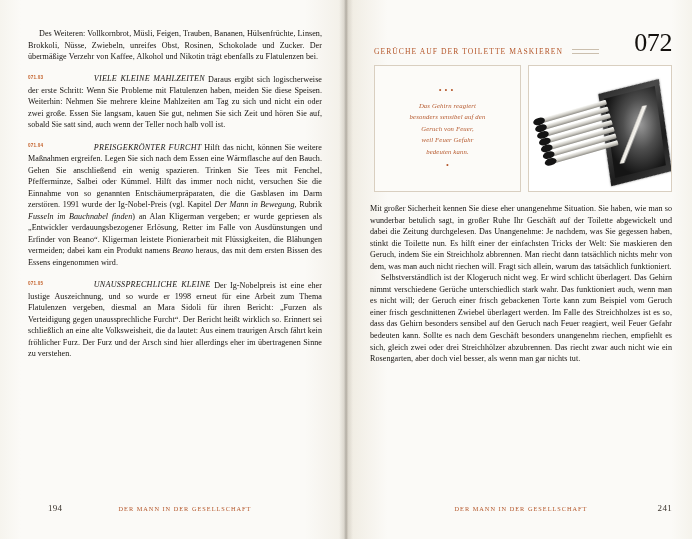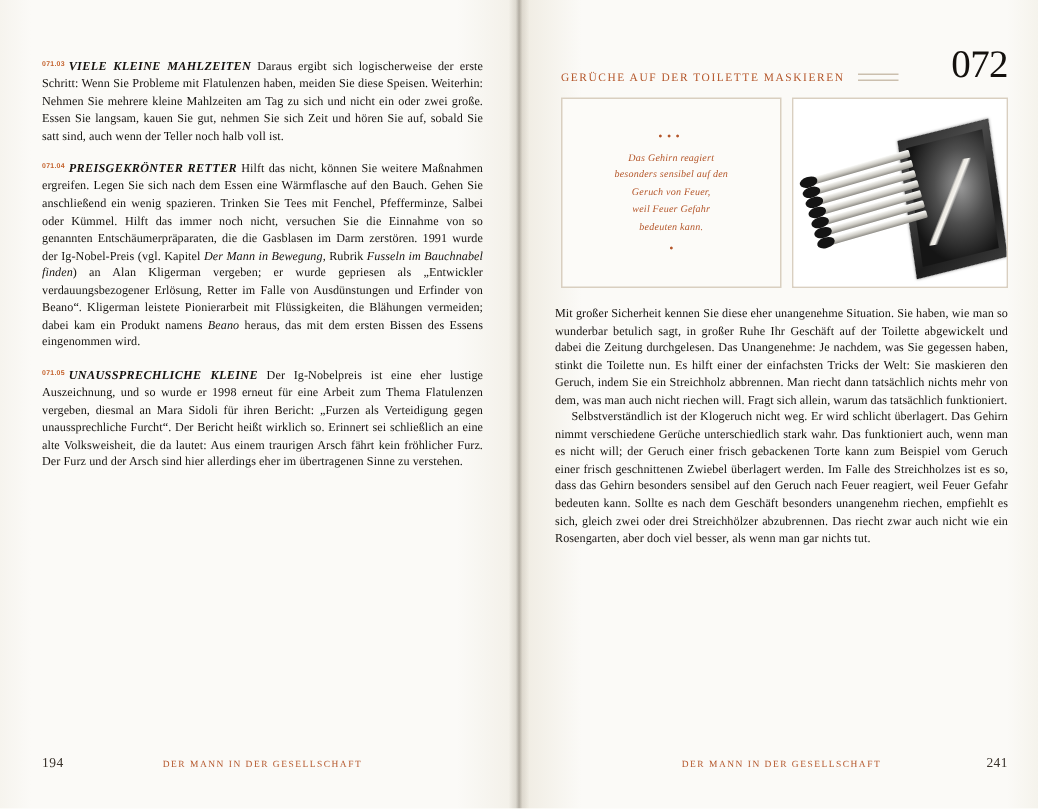--- a/index.html
+++ b/index.html
@@ -75,22 +75,23 @@
     font-size: 4.6px;
     letter-spacing: 0.2px;
     color: #c4622c;
     vertical-align: 2.6px;
     margin-right: 2.5px;
     font-family: "Liberation Sans", sans-serif;
     font-weight: bold;
   }
   .entry-title {
     font-style: italic;
-    font-weight: bold;
+    font-weight: normal;
     letter-spacing: 0.25px;
+    margin-left: 48px;
   }
   em { }
 
   
   .chapter-head {
     display: flex;
     align-items: flex-end;
     gap: 0px;
     margin: 4px 0 0 4px;
     height: 28px;
@@ -236,21 +237,21 @@
 
   
   .footer {
     position: absolute;
     left: 0;
     right: 0;
     bottom: 26px;
     display: flex;
     align-items: baseline;
   }
-  .page.left .footer { padding: 0 24px 0 28px; }
+  .page.left .footer { padding: 0 24px 0 28px; margin-left: 20px; }
   .page.right .footer { padding: 0 20px 0 24px; }
 
   .folio {
     font-size: 9px;
     color: #3a332c;
     letter-spacing: 0.3px;
     width: 30px;
   }
   .folio.right-align { text-align: right; }
   .running-head {
@@ -262,28 +263,29 @@
     white-space: nowrap;
   }
 </style>
 </head>
 <body>
 
 <div class="spread">
 
   <div class="page left">
 
+    <p class="body-text indent">Des Weiteren: Vollkornbrot, Müsli, Feigen, Trauben, Bananen, Hülsenfrüchte, Linsen, Brokkoli, Nüsse, Zwiebeln, unreifes Obst, Rosinen, Schokolade und Zucker. Der übermäßige Verzehr von Kaffee, Alkohol und Nikotin trägt ebenfalls zu Flatulenzen bei.</p>
 
     <p class="body-text" style="margin-top:9px;">
       <span class="entry-num">071.03</span><span class="entry-title">VIELE KLEINE MAHLZEITEN</span>
       <span>Daraus ergibt sich logischerweise der erste Schritt: Wenn Sie Probleme mit Flatulenzen haben, meiden Sie diese Speisen. Weiterhin: Nehmen Sie mehrere kleine Mahlzeiten am Tag zu sich und nicht ein oder zwei große. Essen Sie langsam, kauen Sie gut, nehmen Sie sich Zeit und hören Sie auf, sobald Sie satt sind, auch wenn der Teller noch halb voll ist.</span>
     </p>
 
     <p class="body-text" style="margin-top:9px;">
-      <span class="entry-num">071.04</span><span class="entry-title">PREISGEKRÖNTER RETTER</span>
+      <span class="entry-num">071.04</span><span class="entry-title">PREISGEKRÖNTER FURCHT</span>
       <span>Hilft das nicht, können Sie weitere Maßnahmen ergreifen. Legen Sie sich nach dem Essen eine Wärmflasche auf den Bauch. Gehen Sie anschließend ein wenig spazieren. Trinken Sie Tees mit Fenchel, Pfefferminze, Salbei oder Kümmel. Hilft das immer noch nicht, versuchen Sie die Einnahme von so genannten Entschäumerpräparaten, die die Gasblasen im Darm zerstören. 1991 wurde der Ig-Nobel-Preis (vgl. Kapitel </span><em>Der Mann in Bewegung</em><span>, Rubrik </span><em>Fusseln im Bauchnabel finden</em><span>) an Alan Kligerman vergeben; er wurde gepriesen als „Entwickler verdauungsbezogener Erlösung, Retter im Falle von Ausdünstungen und Erfinder von Beano“. Kligerman leistete Pionierarbeit mit Flüssigkeiten, die Blähungen vermeiden; dabei kam ein Produkt namens </span><em>Beano</em><span> heraus, das mit dem ersten Bissen des Essens eingenommen wird.</span>
     </p>
 
     <p class="body-text" style="margin-top:9px;">
       <span class="entry-num">071.05</span><span class="entry-title">UNAUSSPRECHLICHE KLEINE</span>
       <span>Der Ig-Nobelpreis ist eine eher lustige Auszeichnung, und so wurde er 1998 erneut für eine Arbeit zum Thema Flatulenzen vergeben, diesmal an Mara Sidoli für ihren Bericht: „Furzen als Verteidigung gegen unaussprechliche Furcht“. Der Bericht heißt wirklich so. Erinnert sei schließlich an eine alte Volksweisheit, die da lautet: Aus einem traurigen Arsch fährt kein fröhlicher Furz. Der Furz und der Arsch sind hier allerdings eher im übertragenen Sinne zu verstehen.</span>
     </p>
 
     <div class="footer">
       <span class="folio">194</span>

